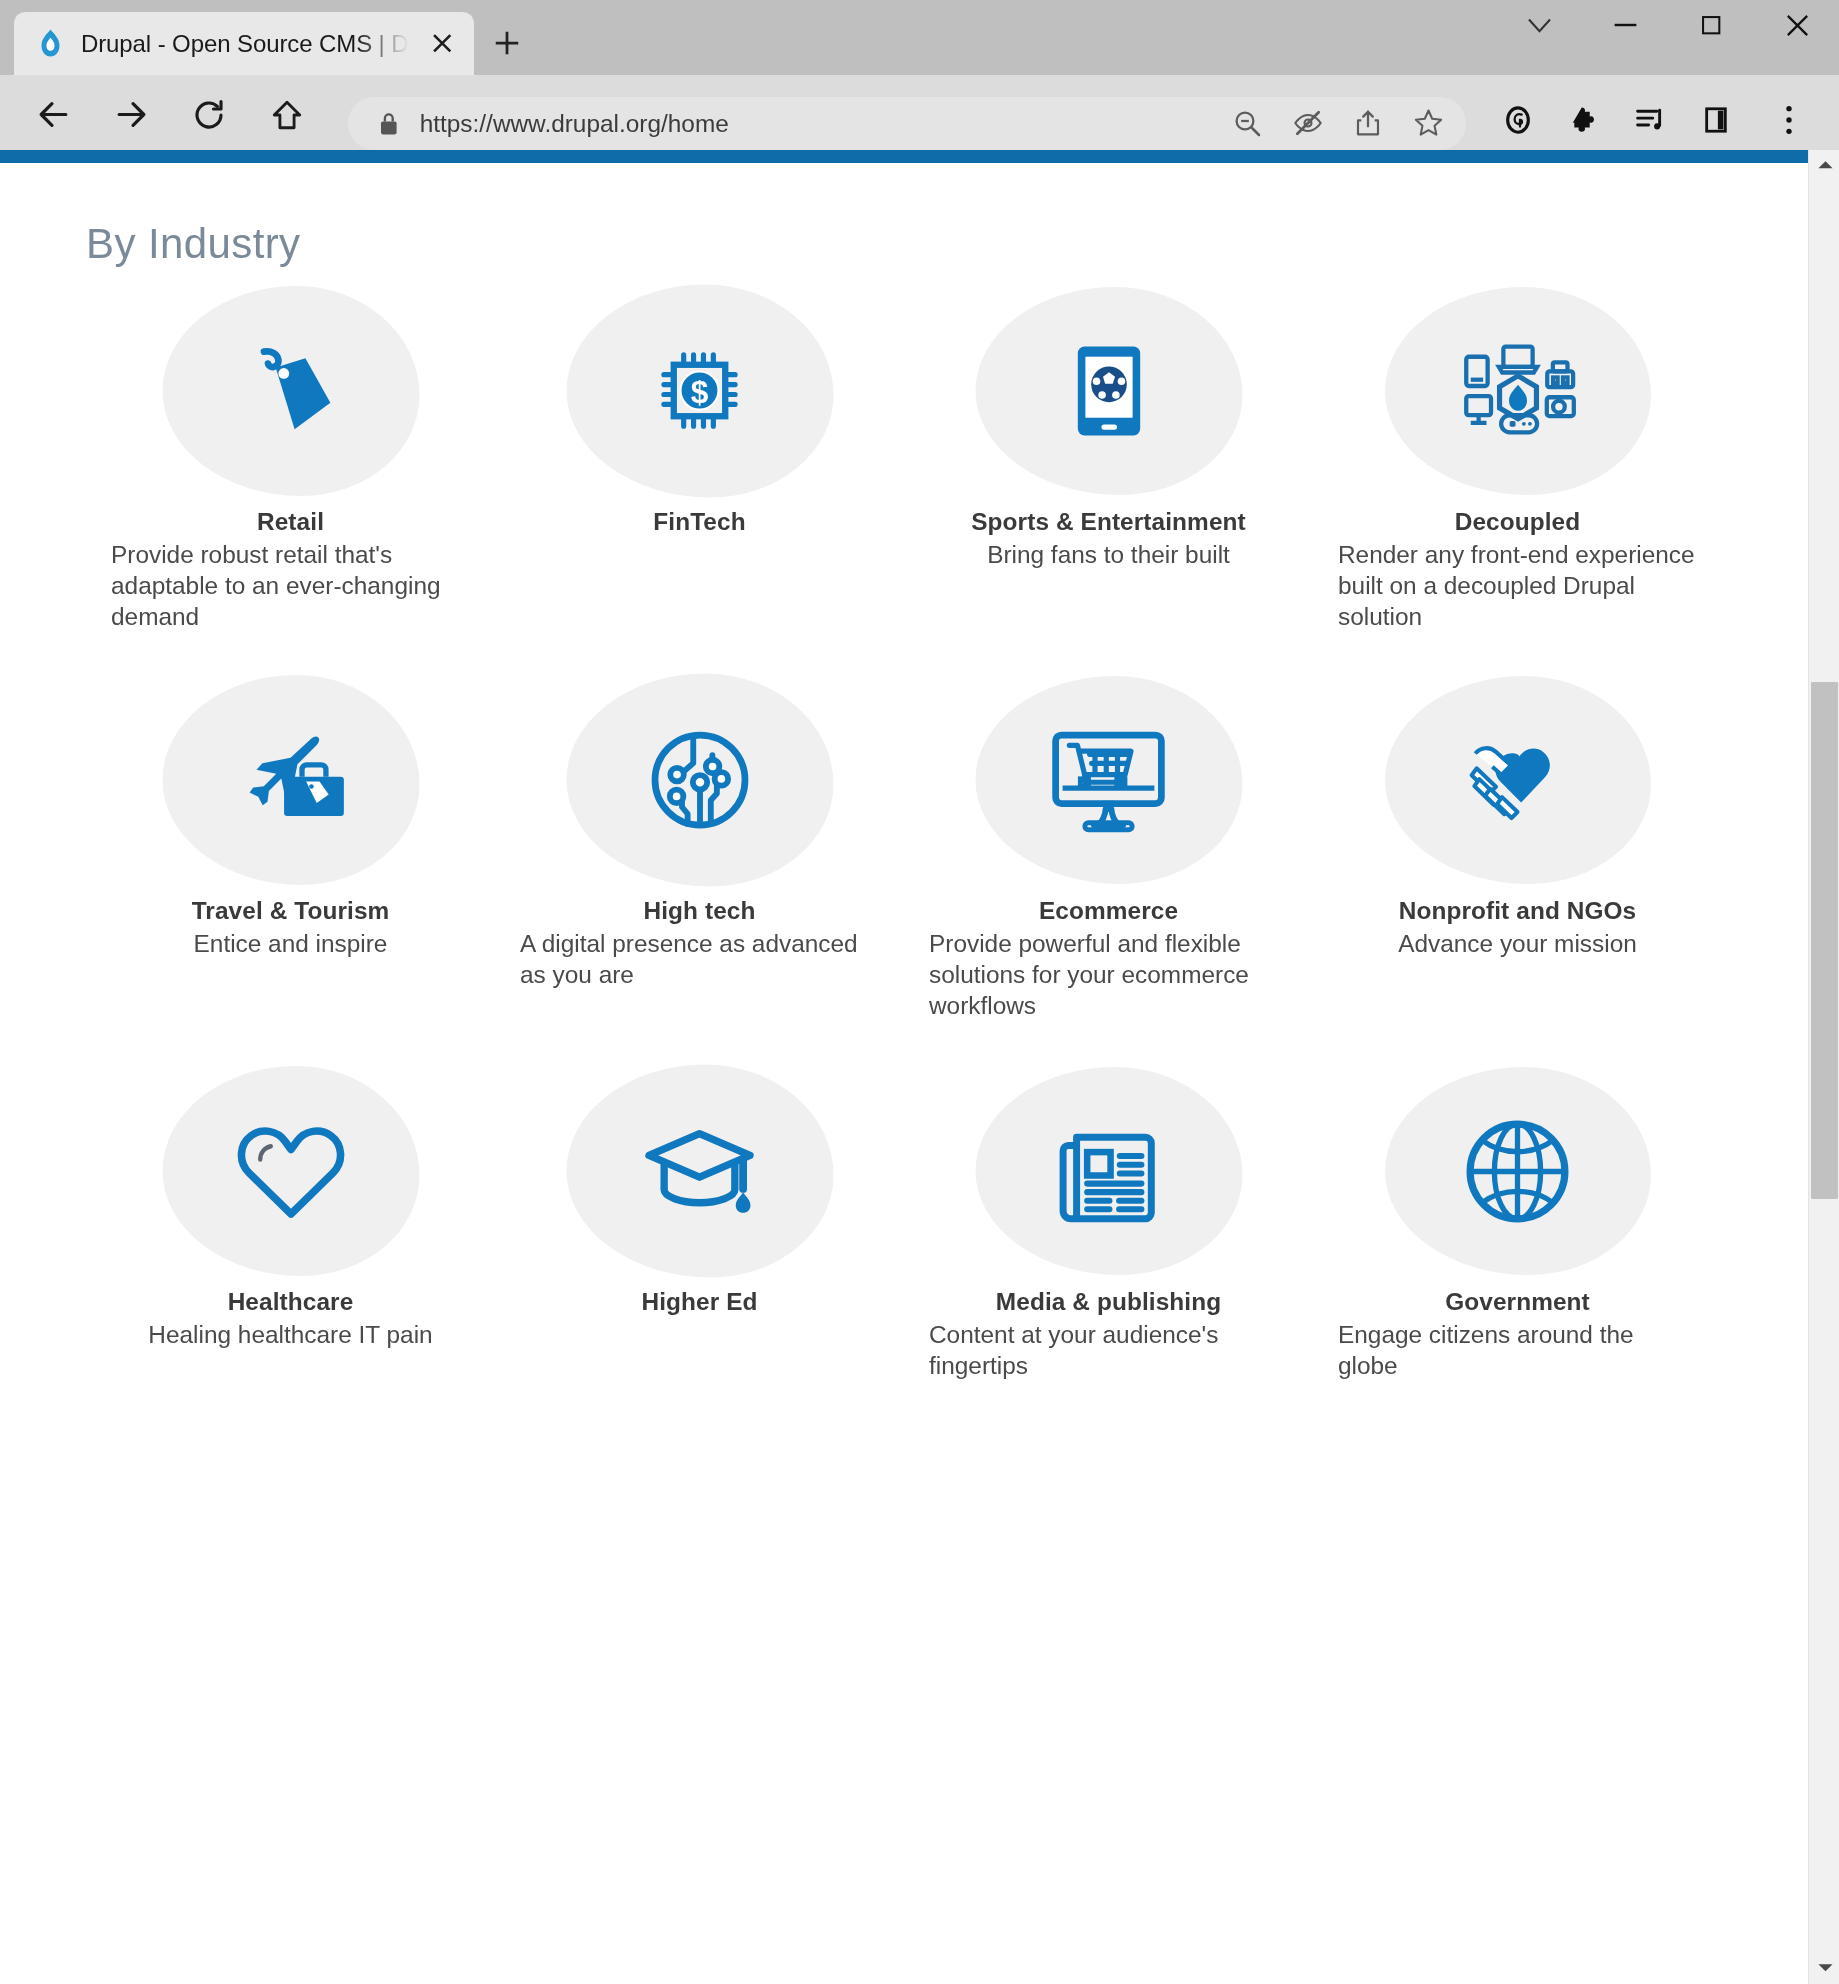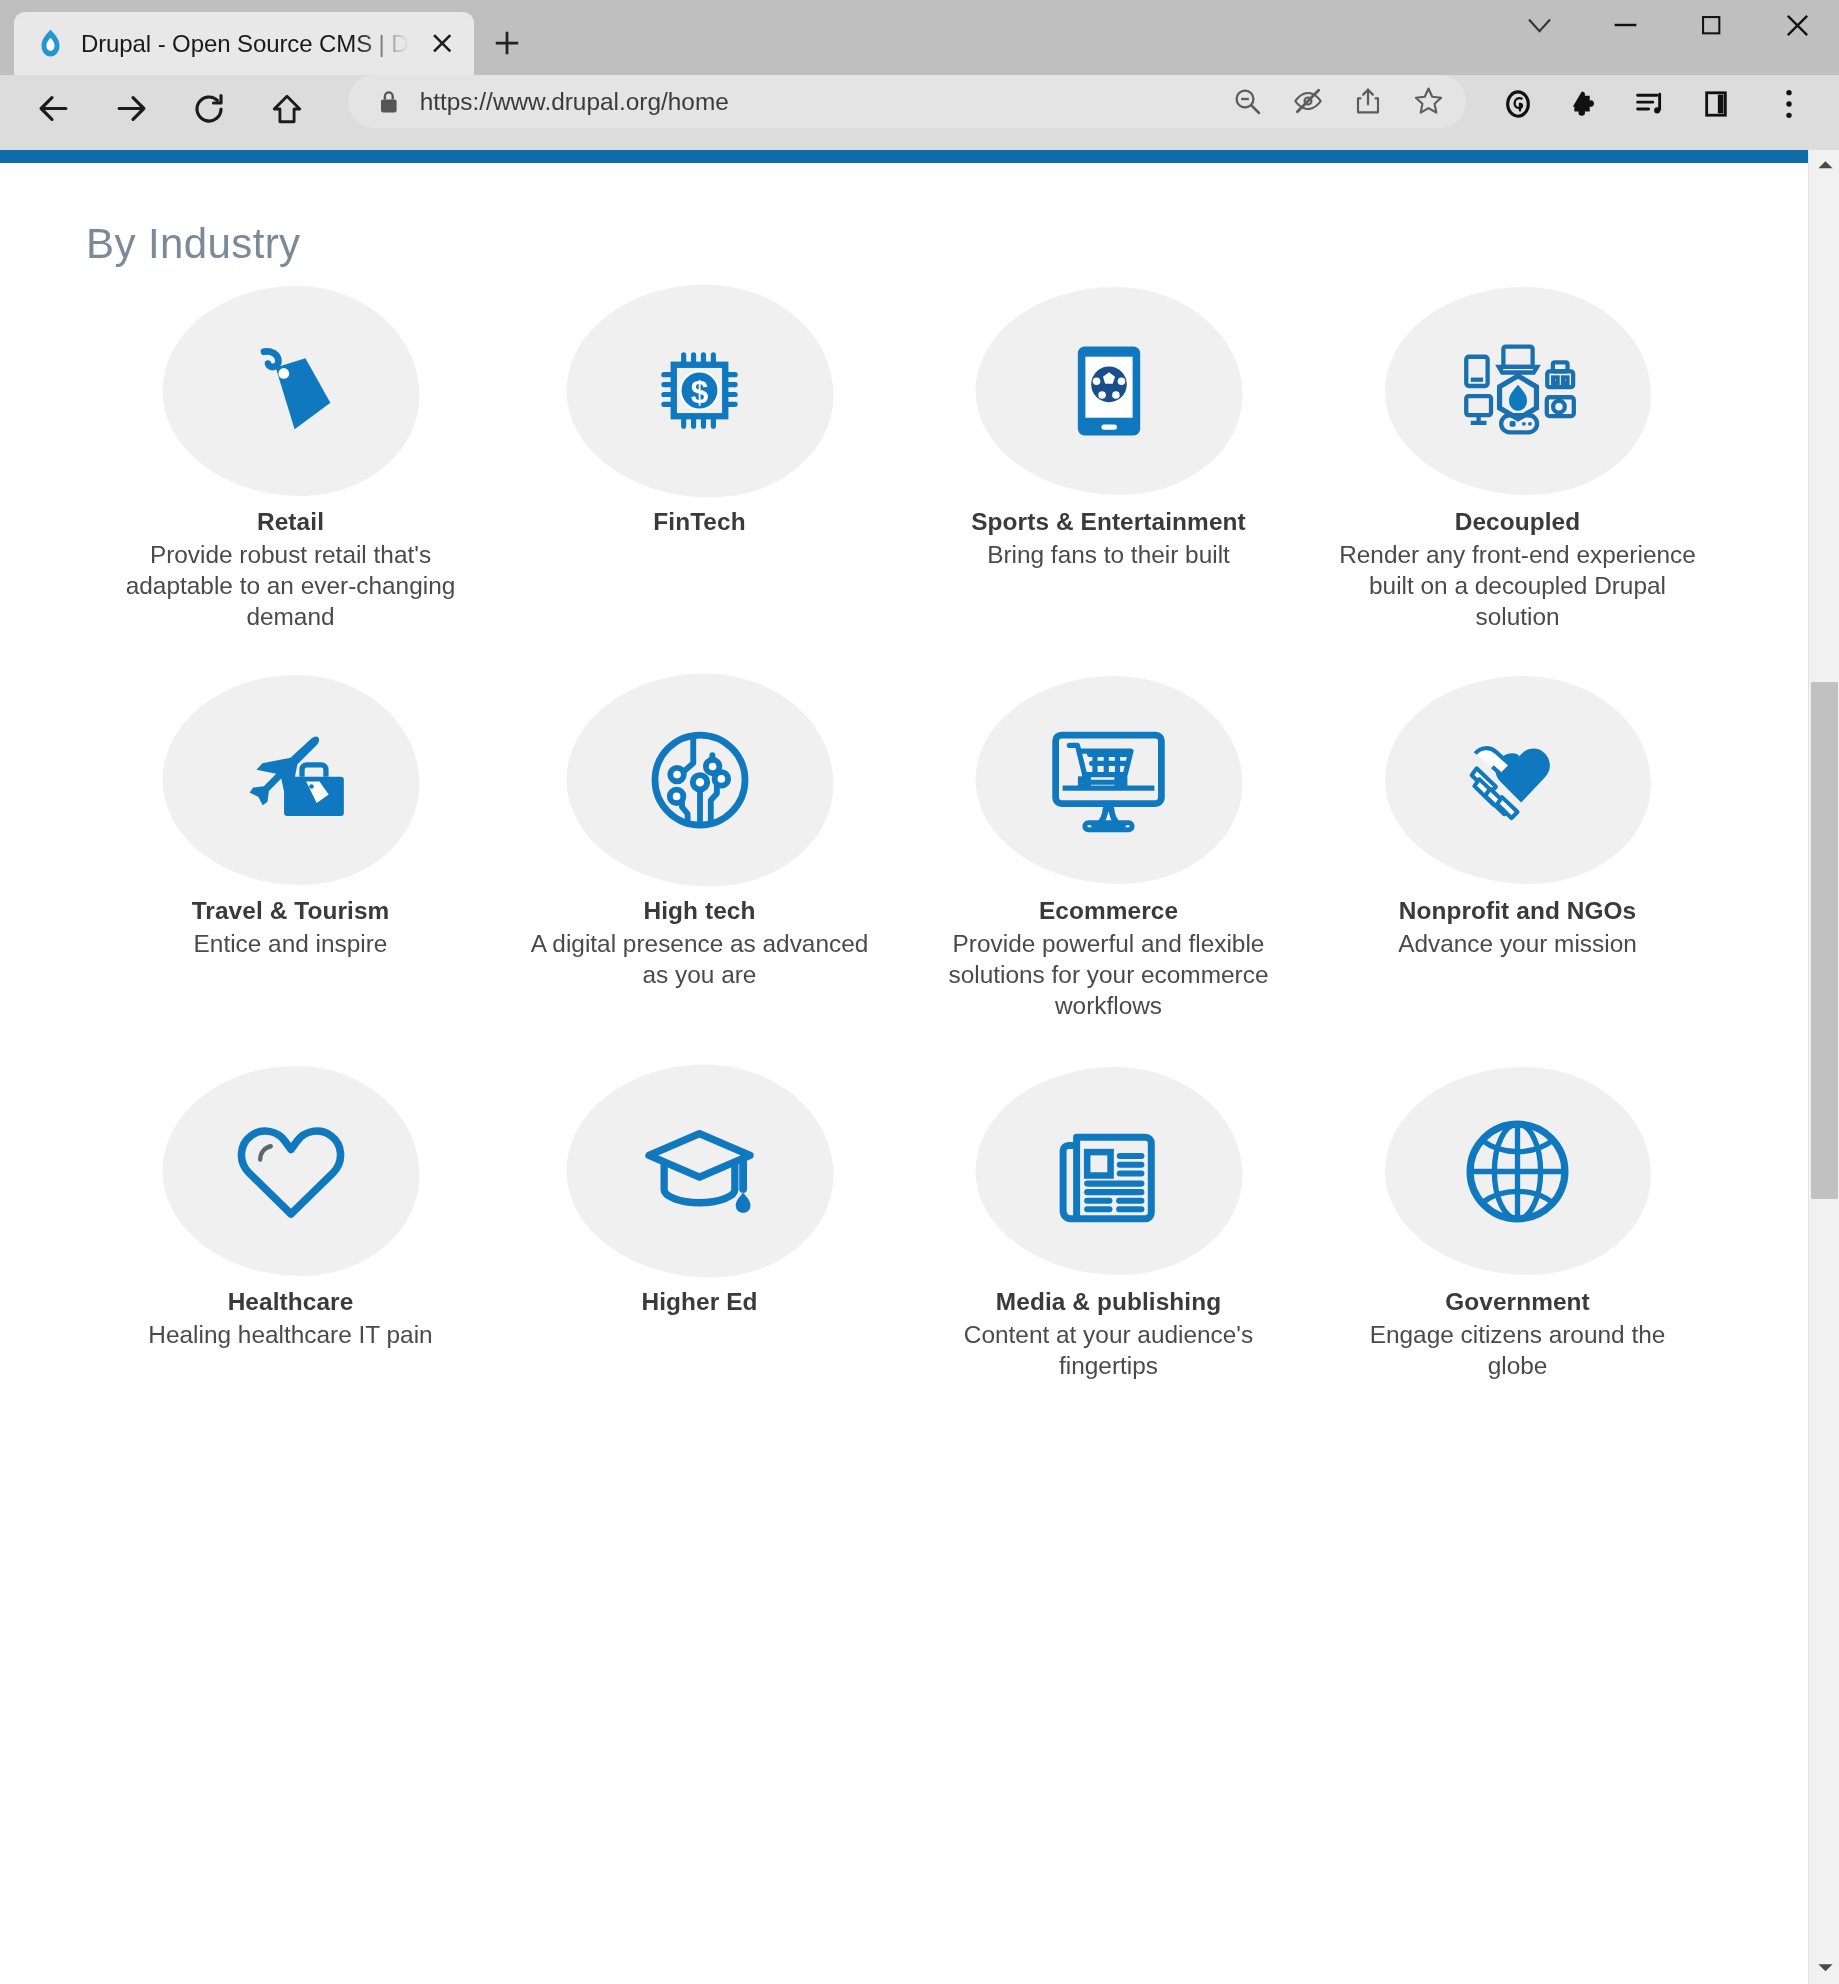--- a/index.html
+++ b/index.html
@@ -32,21 +32,21 @@
     mask-image: linear-gradient(to right, #000 84%, transparent 100%);
   }
   .tab-close { width: 33px; height: 33px; flex:none; display:flex; align-items:center; justify-content:center; }
   .newtab { width: 66px; height: 63px; display: flex; align-items: center; justify-content: center; }
 
   .wincontrols { position: absolute; right: 0; top: 0; height: 52px; display: flex; align-items: center; }
   .wincontrols > div { width: 86px; height: 52px; display: flex; align-items: center; justify-content: center; }
 
   .navbar {
     height: 75px; background: #dcdcdc;
-    display: flex; align-items: flex-start; padding: 0 18.7px; gap: 9px; flex: none;
+    display: flex; align-items: flex-end; padding: 0 18.7px; gap: 9px; flex: none;
   }
   .navbtn { width: 69px; height: 69px; display:flex; align-items:center; justify-content:center; flex:none; }
   .omnibox {
     flex: 1; height: 53px; background: #e4e4e4; border-radius: 26.6px;
     display: flex; align-items: center; padding: 0 10px 0 27px; margin: 0 11.5px 0 17px;
     min-width: 0;
   }
   .lock { width: 29px; height: 32px; flex:none; display:flex; align-items:center; justify-content:center; margin-right: 16px;}
   .url { flex: 1; font-size: 24.4px; color: #3b3b3b; white-space: nowrap; overflow: hidden; }
   .omni-icons { display: flex; align-items: center; gap: 4.3px; flex: none; }
@@ -80,21 +80,21 @@
     width: 259px; height: 208px; background: #f0f0f0;
     border-radius: 52% 48% 46% 54% / 50% 52% 48% 50%;
   }
   .glyph { position: relative; z-index: 2; display:flex; align-items:center; justify-content:center; }
 
   .card-title {
     font-size: 24.4px; font-weight: bold; color: #3a3a3a; text-align: right;
     margin-top: 13px; letter-spacing: 0.1px;
   }
   .card-desc {
-    font-size: 24.4px; color: #4a4a4a; text-align: center; line-height: 1.27;
+    font-size: 24.4px; color: #4a4a4a; line-height: 1.27;
     margin-top: 4.3px; max-width: 359px;
   }
 
   
   .c0 .blob { width: 257px; height: 210px; }
   .c1 .blob { width: 267px; height: 213px; }
   .c2 .blob { width: 267px; height: 208px; }
   .c3 .blob { width: 266px; height: 208px; }
 
   

